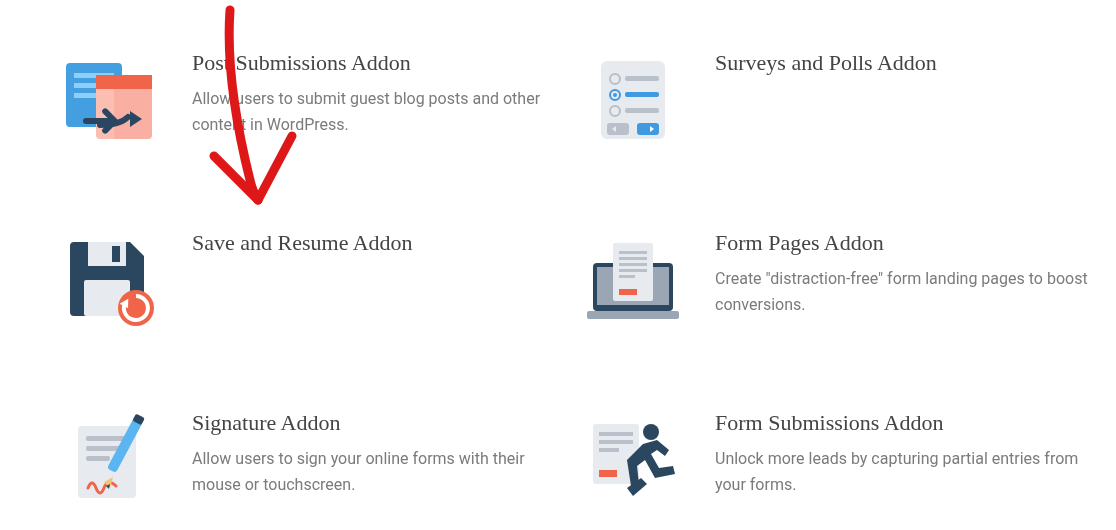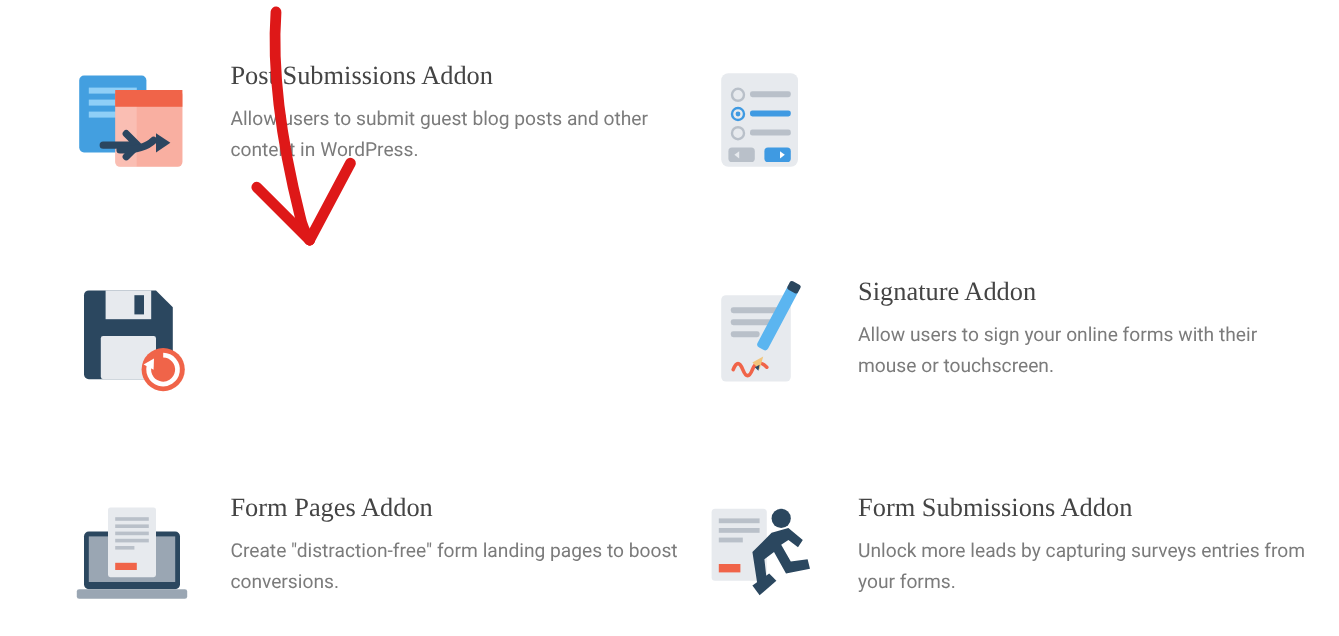--- a/index.html
+++ b/index.html
@@ -90,57 +90,38 @@
         <rect x="42" y="37" width="34" height="5" rx="2" fill="#3f9ae2"></rect>
         <circle cx="32" cy="56" r="5" fill="none" stroke="#b9c0c9" stroke-width="2"></circle>
         <rect x="42" y="53" width="34" height="5" rx="2" fill="#b9c0c9"></rect>
         <rect x="24" y="68" width="22" height="12" rx="3" fill="#b9c0c9"></rect>
         <rect x="54" y="68" width="22" height="12" rx="3" fill="#3f9ae2"></rect>
         <polygon points="33,71 29,74 33,77" fill="#e7eaee"></polygon>
         <polygon points="63,71 67,74 63,77" fill="#fff" transform="translate(4,0)"></polygon>
       </svg>
     </div>
     <div class="text-col">
+      <h3 class="title">Surveys and Polls Addon</h3>
     </div>
   </div>
 
   <div class="item">
     <div class="icon-box">
       <svg width="100" height="100" viewBox="0 0 100 100">
         <path d="M14 12 h56 l14 14 v56 a4 4 0 0 1 -4 4 h-66 a4 4 0 0 1 -4 -4 v-66 a4 4 0 0 1 4 -4 z" fill="#2b475f"></path>
         <rect x="28" y="12" width="38" height="24" fill="#e7eaee"></rect>
         <rect x="52" y="16" width="8" height="16" fill="#2b475f"></rect>
         <rect x="24" y="50" width="46" height="36" rx="2" fill="#e7eaee"></rect>
         <circle cx="76" cy="78" r="18" fill="#f06449"></circle>
         <path d="M76 66 a12 12 0 1 1 -11 7" stroke="#fff" stroke-width="4" fill="none"></path>
         <polygon points="60,71 70,71 65,79" fill="#fff" transform="rotate(-30 65 73)"></polygon>
       </svg>
     </div>
     <div class="text-col">
-    </div>
-  </div>
-
-  <div class="item">
-    <div class="icon-box">
-      <svg width="100" height="100" viewBox="0 0 100 100">
-        <rect x="18" y="16" width="58" height="72" rx="4" fill="#e7eaee"></rect>
-        <rect x="26" y="26" width="42" height="5" rx="2" fill="#b9c0c9"></rect>
-        <rect x="26" y="36" width="42" height="5" rx="2" fill="#b9c0c9"></rect>
-        <rect x="26" y="46" width="24" height="5" rx="2" fill="#b9c0c9"></rect>
-        <path d="M28 78 q4 -10 8 0 q4 10 8 0 q4 -10 12 -2" stroke="#f06449" stroke-width="3" fill="none" stroke-linecap="round"></path>
-
-        <rect x="60" y="6" width="10" height="58" rx="3" fill="#5bb5f0" transform="rotate(28 65 35)"></rect>
-        <polygon points="44,72 53,67 50,78" fill="#f2c57c"></polygon>
-        <polygon points="46,76 50,74 49,79" fill="#2b475f"></polygon>
-        <rect x="60" y="2" width="10" height="8" rx="2" fill="#2b475f" transform="rotate(28 65 35)"></rect>
-      </svg>
-    </div>
-    <div class="text-col">
-      <h3 class="title">Signature Addon</h3>
-      <p class="desc">Allow users to sign your online forms with their mouse or touchscreen.</p>
+      <h3 class="title">Save and Resume Addon</h3>
     </div>
   </div>
 
   <div class="item">
     <div class="icon-box">
       <svg width="100" height="90" viewBox="0 0 100 90">
         <rect x="10" y="28" width="80" height="48" rx="4" fill="#2b475f"></rect>
         <rect x="14" y="32" width="72" height="38" fill="#9aa6b3"></rect>
         <rect x="4" y="76" width="92" height="8" rx="2" fill="#9aa6b3"></rect>
         <rect x="30" y="8" width="40" height="58" rx="2" fill="#e7eaee"></rect>
@@ -154,36 +135,57 @@
     </div>
     <div class="text-col">
       <h3 class="title">Form Pages Addon</h3>
       <p class="desc">Create "distraction-free" form landing pages to boost conversions.</p>
     </div>
   </div>
 
   <div class="item">
     <div class="icon-box">
       <svg width="100" height="100" viewBox="0 0 100 100">
+        <rect x="18" y="16" width="58" height="72" rx="4" fill="#e7eaee"></rect>
+        <rect x="26" y="26" width="42" height="5" rx="2" fill="#b9c0c9"></rect>
+        <rect x="26" y="36" width="42" height="5" rx="2" fill="#b9c0c9"></rect>
+        <rect x="26" y="46" width="24" height="5" rx="2" fill="#b9c0c9"></rect>
+        <path d="M28 78 q4 -10 8 0 q4 10 8 0 q4 -10 12 -2" stroke="#f06449" stroke-width="3" fill="none" stroke-linecap="round"></path>
+
+        <rect x="60" y="6" width="10" height="58" rx="3" fill="#5bb5f0" transform="rotate(28 65 35)"></rect>
+        <polygon points="44,72 53,67 50,78" fill="#f2c57c"></polygon>
+        <polygon points="46,76 50,74 49,79" fill="#2b475f"></polygon>
+        <rect x="60" y="2" width="10" height="8" rx="2" fill="#2b475f" transform="rotate(28 65 35)"></rect>
+      </svg>
+    </div>
+    <div class="text-col">
+      <h3 class="title">Signature Addon</h3>
+      <p class="desc">Allow users to sign your online forms with their mouse or touchscreen.</p>
+    </div>
+  </div>
+
+  <div class="item">
+    <div class="icon-box">
+      <svg width="100" height="100" viewBox="0 0 100 100">
         <rect x="10" y="14" width="46" height="60" rx="3" fill="#e7eaee"></rect>
         <rect x="16" y="22" width="34" height="4" fill="#b9c0c9"></rect>
         <rect x="16" y="30" width="34" height="4" fill="#b9c0c9"></rect>
         <rect x="16" y="38" width="20" height="4" fill="#b9c0c9"></rect>
         <rect x="16" y="60" width="18" height="7" fill="#f06449"></rect>
 
         <g fill="#2b475f">
           <circle cx="68" cy="22" r="8"></circle>
           <path d="M60 34 l14 -4 l12 10 l-4 6 l-8 -6 l-6 4 l8 14 l14 -2 l2 8 l-20 4 l-10 -18 l-8 6 l2 18 l-8 2 l-4 -26 z"></path>
           <path d="M44 78 l14 -10 l6 6 l-14 12 z"></path>
         </g>
       </svg>
     </div>
     <div class="text-col">
       <h3 class="title">Form Submissions Addon</h3>
-      <p class="desc">Unlock more leads by capturing surveys entries from your forms.</p>
+      <p class="desc">Unlock more leads by capturing partial entries from your forms.</p>
     </div>
   </div>
 
 </div>
 
 <svg class="annotation" width="1116" height="530">
   <path d="M230 10 Q225 80 250 180 Q252 190 258 200" stroke="#de1818" stroke-width="9" fill="none" stroke-linecap="round"></path>
   <path d="M258 200 L214 156" stroke="#de1818" stroke-width="9" fill="none" stroke-linecap="round"></path>
   <path d="M258 200 L292 136" stroke="#de1818" stroke-width="9" fill="none" stroke-linecap="round"></path>
 </svg>

